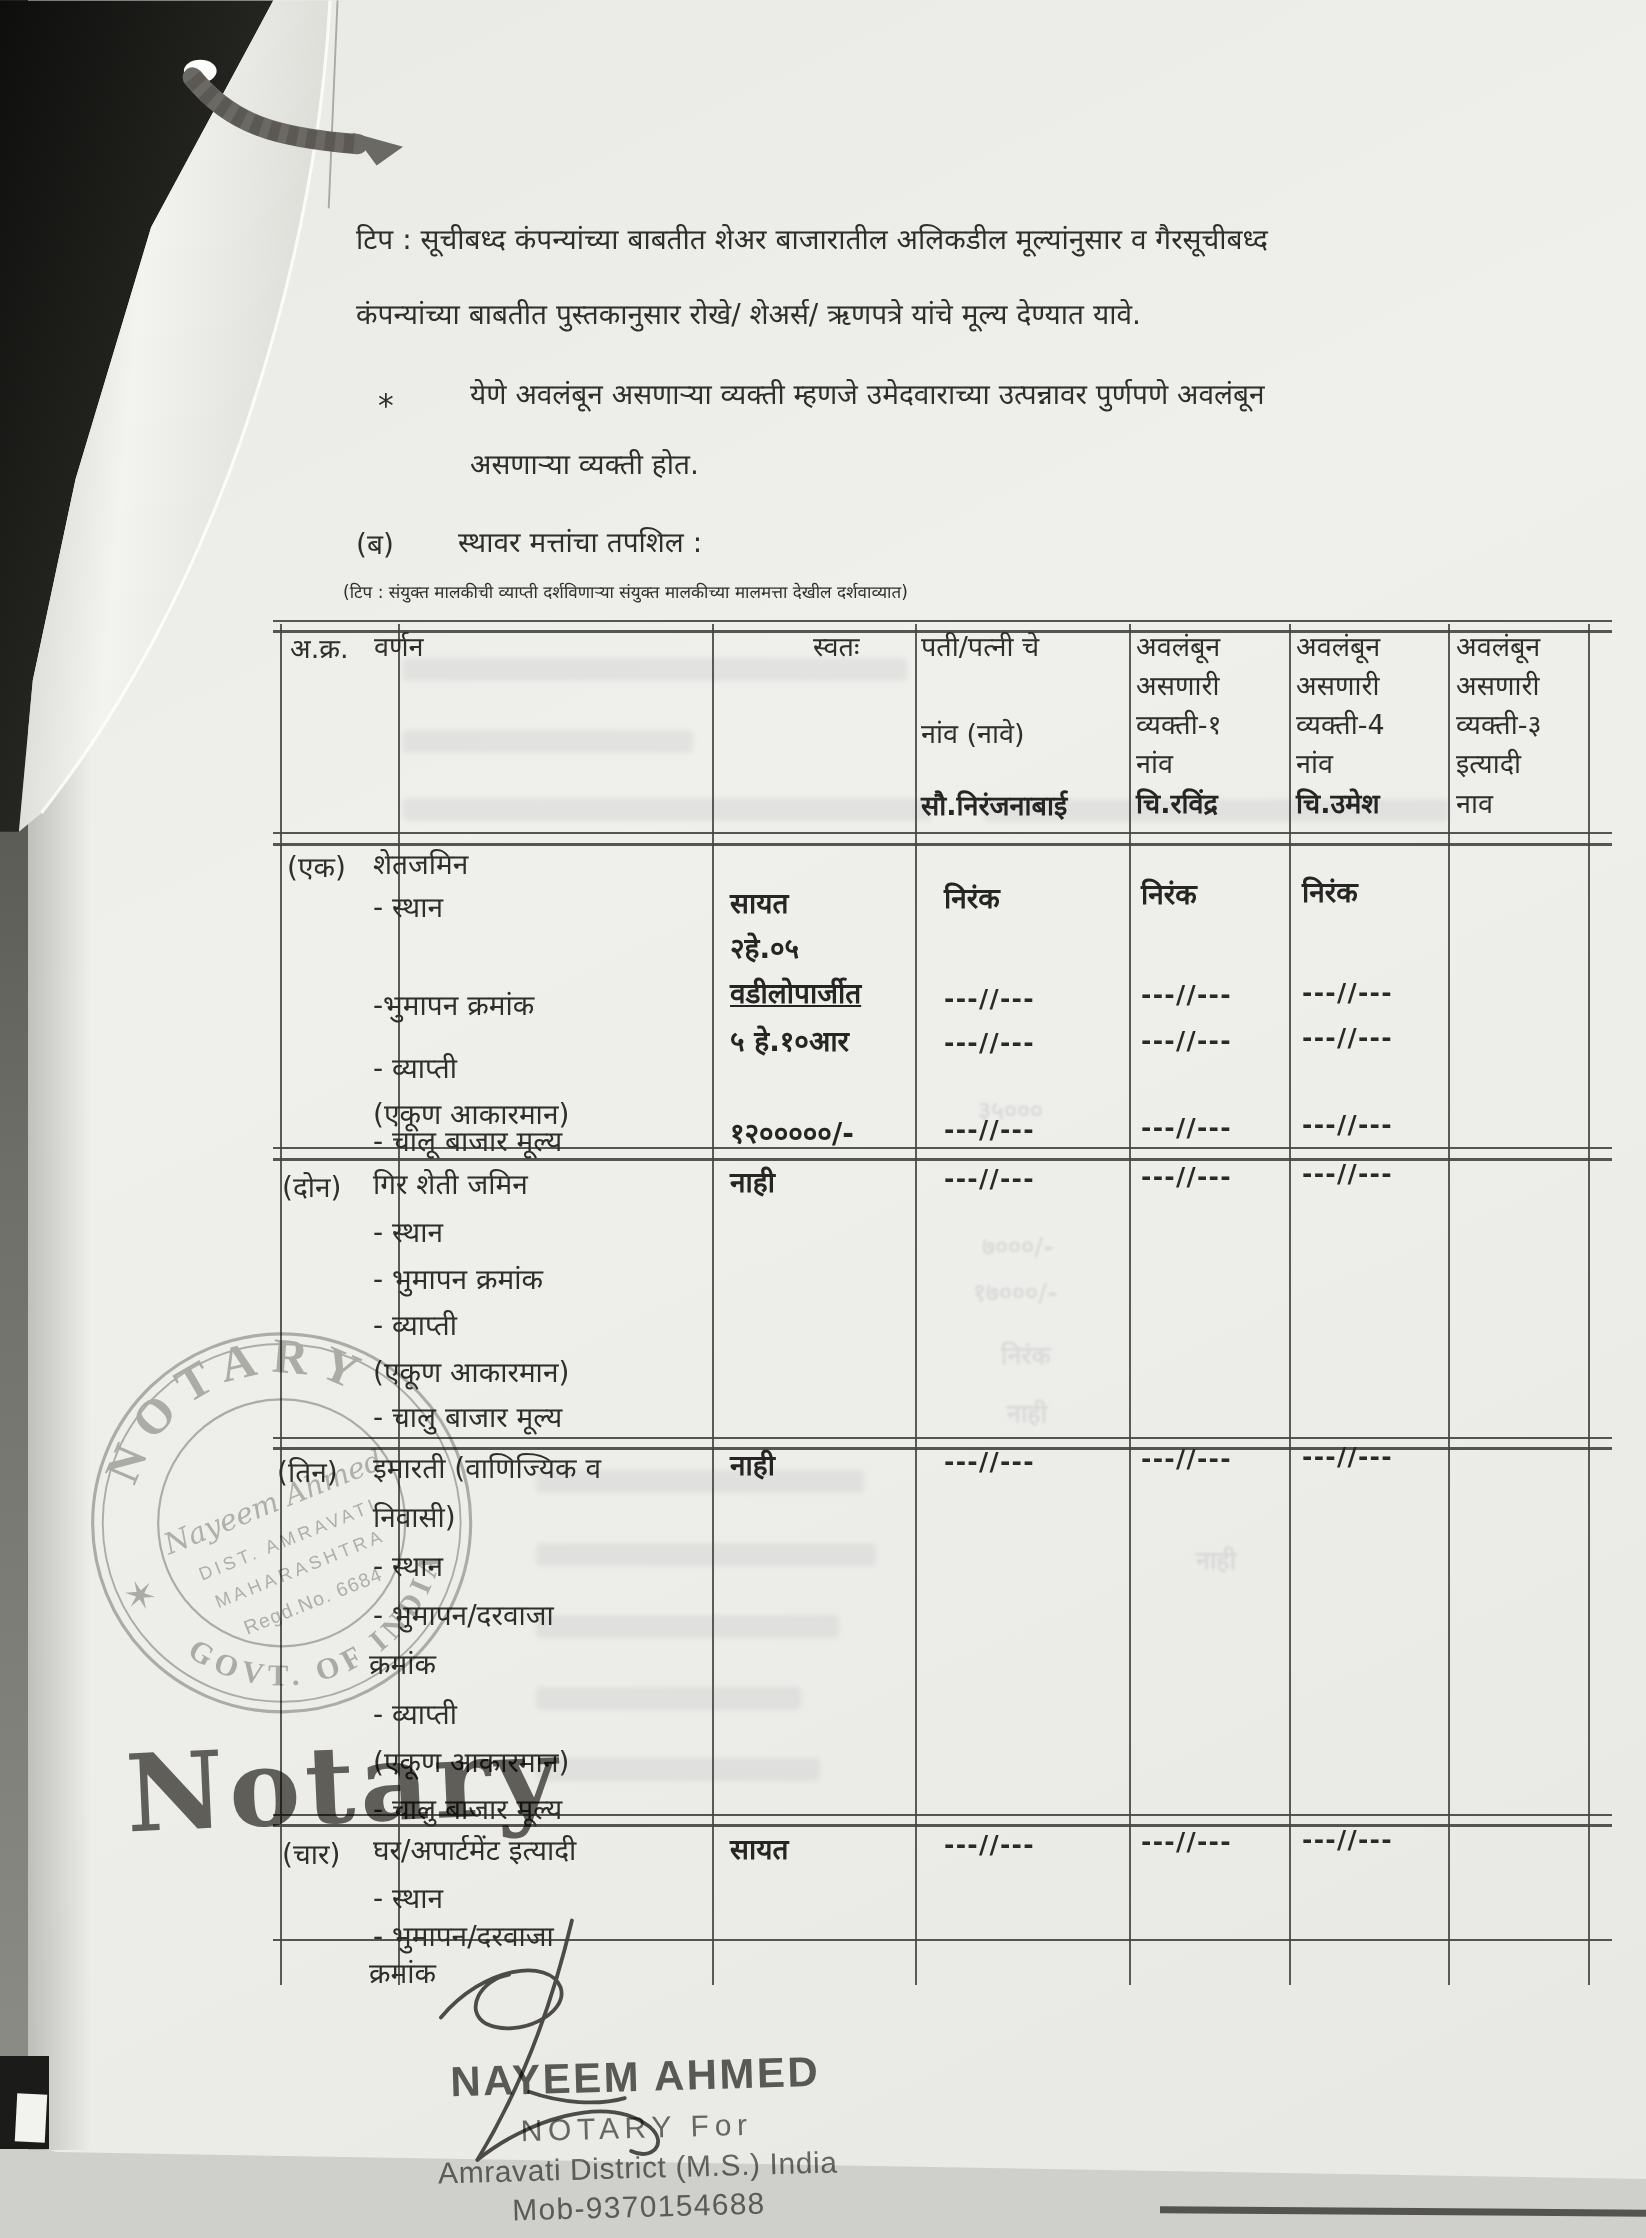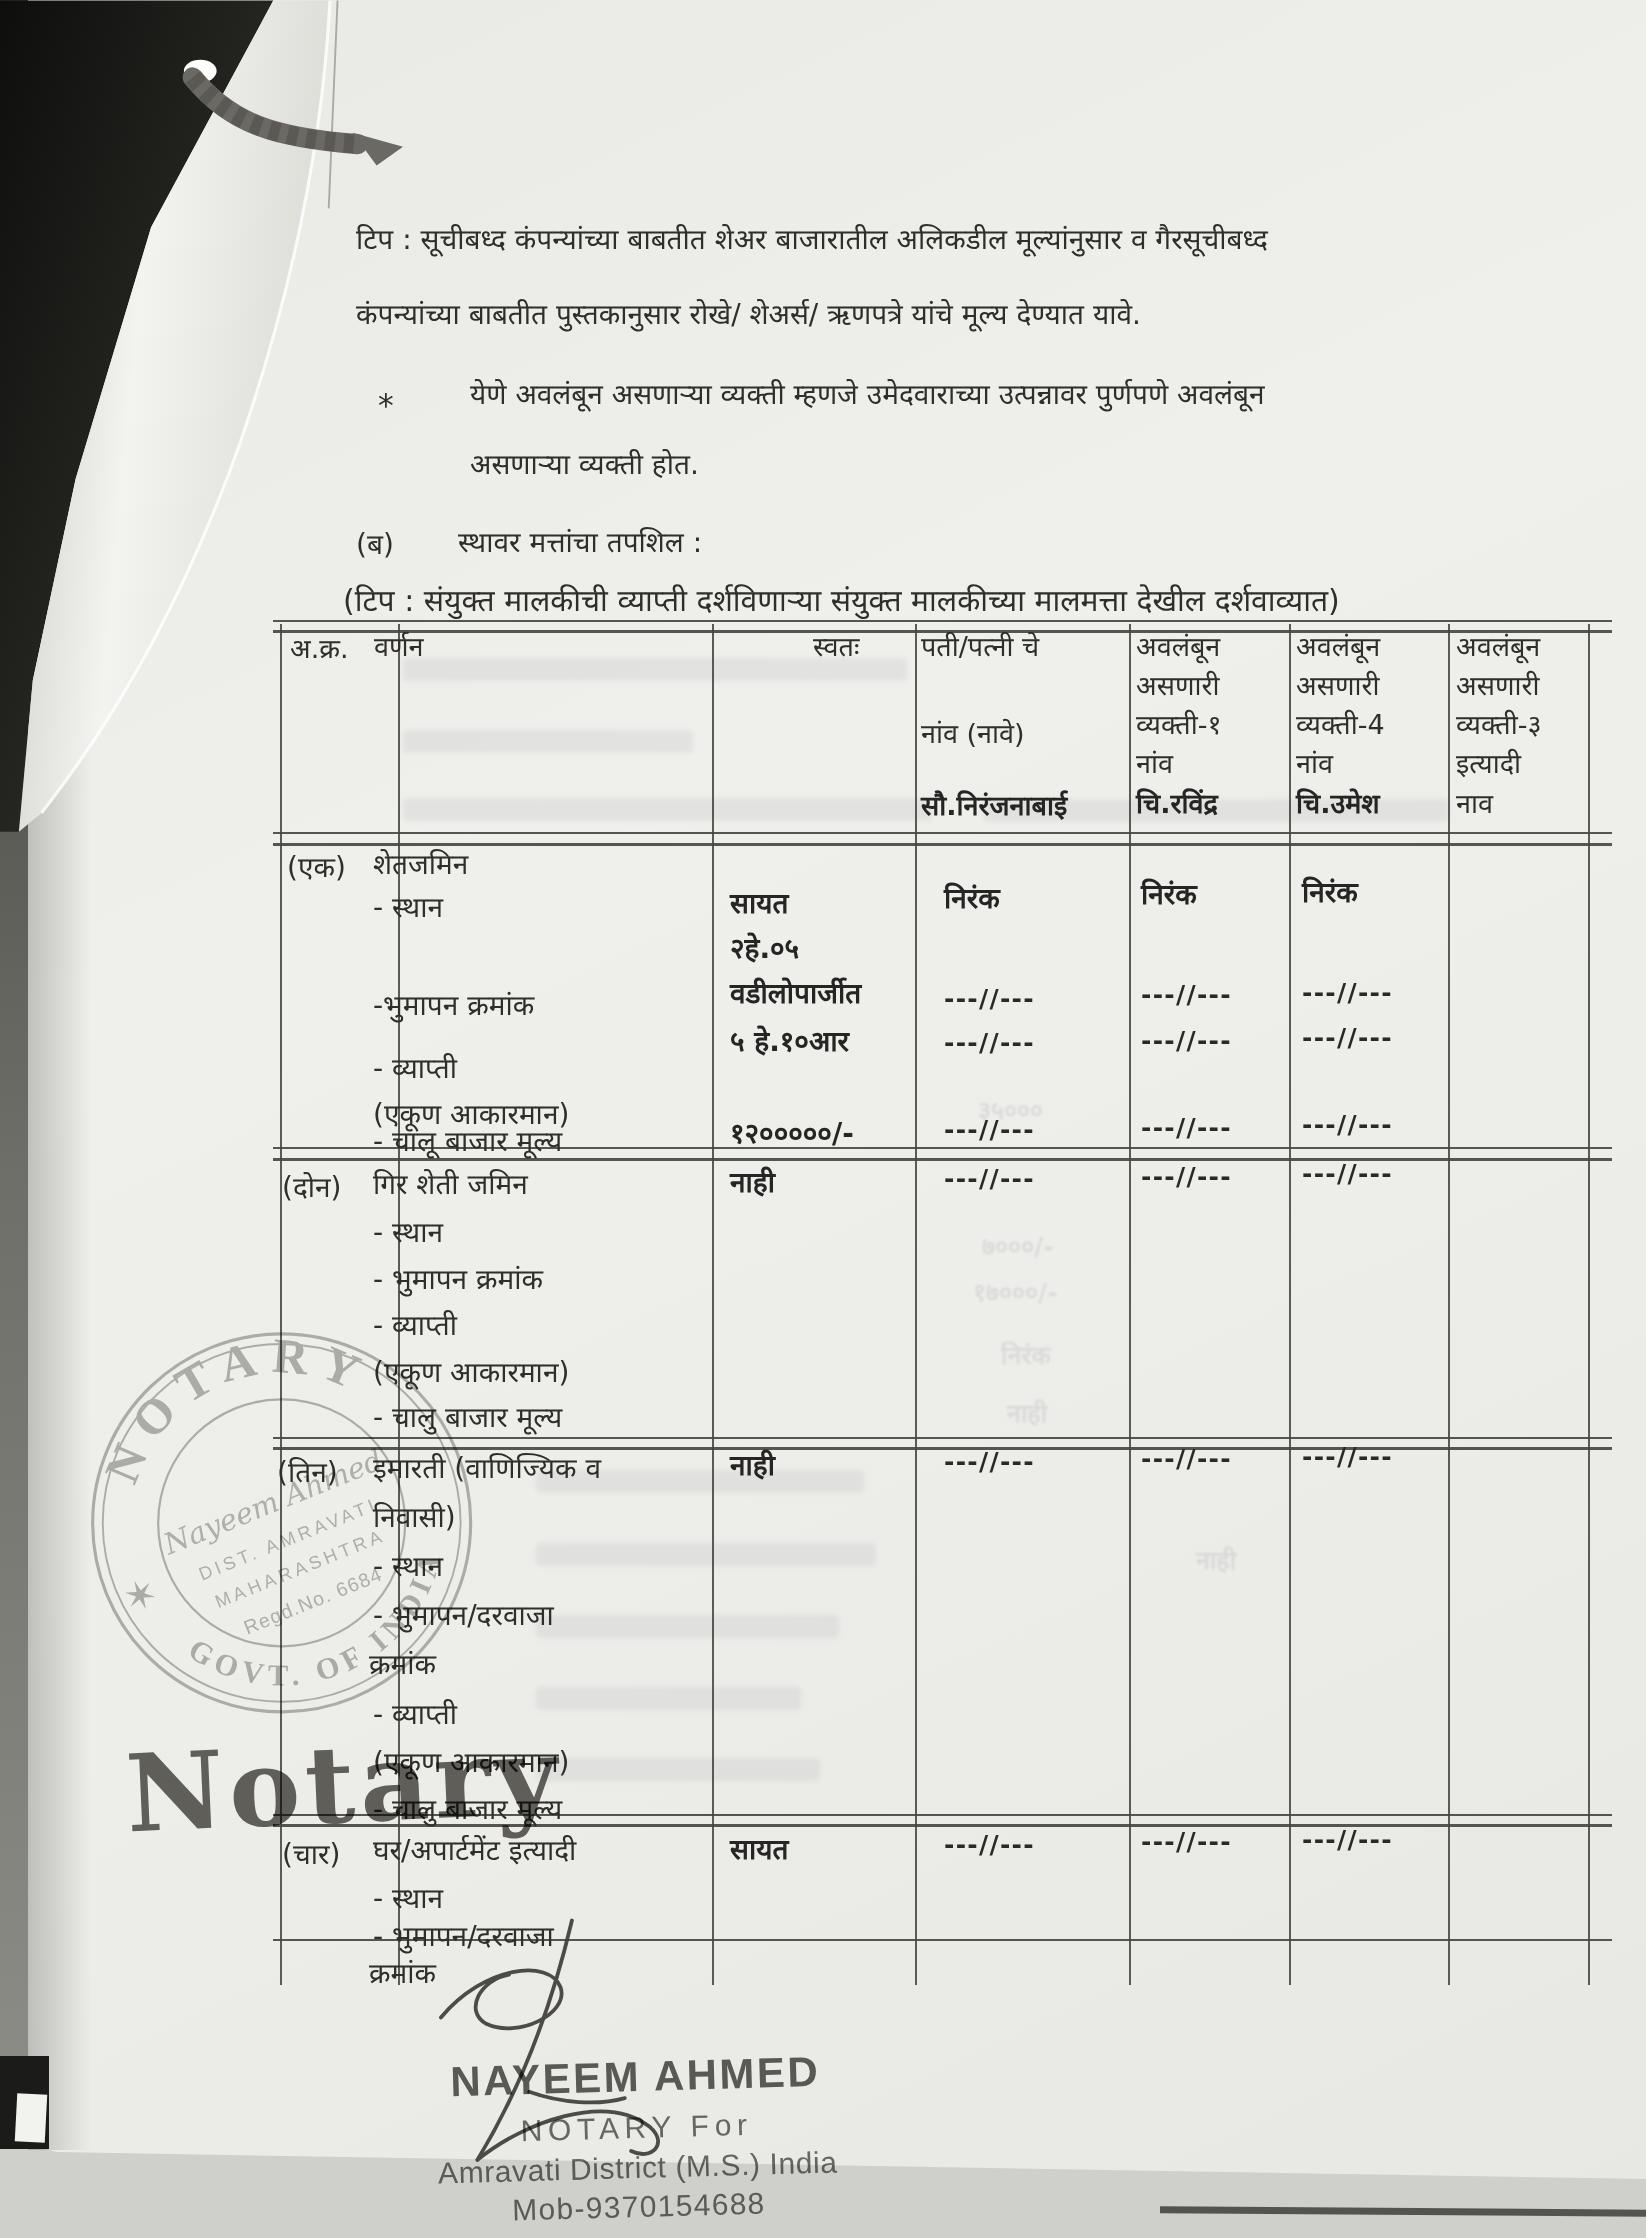--- a/index.html
+++ b/index.html
@@ -22,21 +22,21 @@
   }
   .left-shadow{
     left:28px;top:681px;width:63px;height:1469px;
     background:linear-gradient(to right,rgba(92,92,86,.32),rgba(92,92,86,0));
   }
   .corner-box{left:0;top:2056px;width:49px;height:93px;background:#1b1b19;}
   .corner-notch{left:16.4px;top:2094px;width:30px;height:48px;background:#f2f2ef;transform:rotate(3deg);}
   .bottom-streak{left:1160px;top:2208px;width:487px;height:7px;background:#35332f;opacity:.8;transform:rotate(.4deg);}
   
   .t{position:absolute;font-size:28px;line-height:1.25;white-space:nowrap;color:#2f2e2b;}
-  .small{font-size:30px;}
+  .small{font-size:17px;}
   .val{font-weight:bold;color:#262523;}
   .hdr{font-size:27px;}
   .ditto{font-weight:bold;letter-spacing:1.3px;font-size:25px;color:#2a2927;}
   
   .vl{position:absolute;width:1.9px;background:#4a4a46;opacity:.9;}
   .hl{position:absolute;height:1.9px;background:#45443f;opacity:.9;}
   .hl.thick{height:3.2px;}
   
   .gbar{position:absolute;height:23px;background:rgba(118,124,132,.10);filter:blur(2.5px);border-radius:5px;}
   .ghost{position:absolute;color:#7d828a;opacity:.16;filter:blur(0.9px);font-weight:bold;font-size:25px;white-space:nowrap;}
@@ -149,21 +149,21 @@
 <div class="t" style="left:373px;top:890px;">- स्थान</div>
 <div class="t val" style="left:730px;top:886px;">सायत</div>
 <div class="t val" style="left:944px;top:881px;">निरंक</div>
 <div class="t val" style="left:1141px;top:877px;">निरंक</div>
 <div class="t val" style="left:1302px;top:875px;">निरंक</div>
 <div class="t" style="left:373px;top:988px;">-भुमापन क्रमांक</div>
 <div class="t val" style="left:730px;top:931px;">२हे.०५</div>
 <div class="t ditto" style="left:944px;top:983px;">---//---</div>
 <div class="t ditto" style="left:1141px;top:979px;">---//---</div>
 <div class="t ditto" style="left:1302px;top:977px;">---//---</div>
-<div class="t val" style="left:730px;top:976px;">वडीलोपार्जीत</div>
+<div class="t val" style="left:730px;top:976px;text-decoration:underline;">वडीलोपार्जीत</div>
 <div class="t" style="left:373px;top:1051px;">- व्याप्ती</div>
 <div class="t val" style="left:730px;top:1024px;text-align:right;">५ हे.१०आर</div>
 <div class="t ditto" style="left:944px;top:1027px;">---//---</div>
 <div class="t ditto" style="left:1141px;top:1025px;">---//---</div>
 <div class="t ditto" style="left:1302px;top:1022px;">---//---</div>
 <div class="t" style="left:373px;top:1097px;">(एकूण आकारमान)</div>
 
 <div class="t" style="left:373px;top:1124px;">- चालू बाजार मूल्य</div>
 <div class="t val" style="left:730px;top:1116px;">१२०००००/-</div>
 <div class="t ditto" style="left:944px;top:1114px;">---//---</div>

